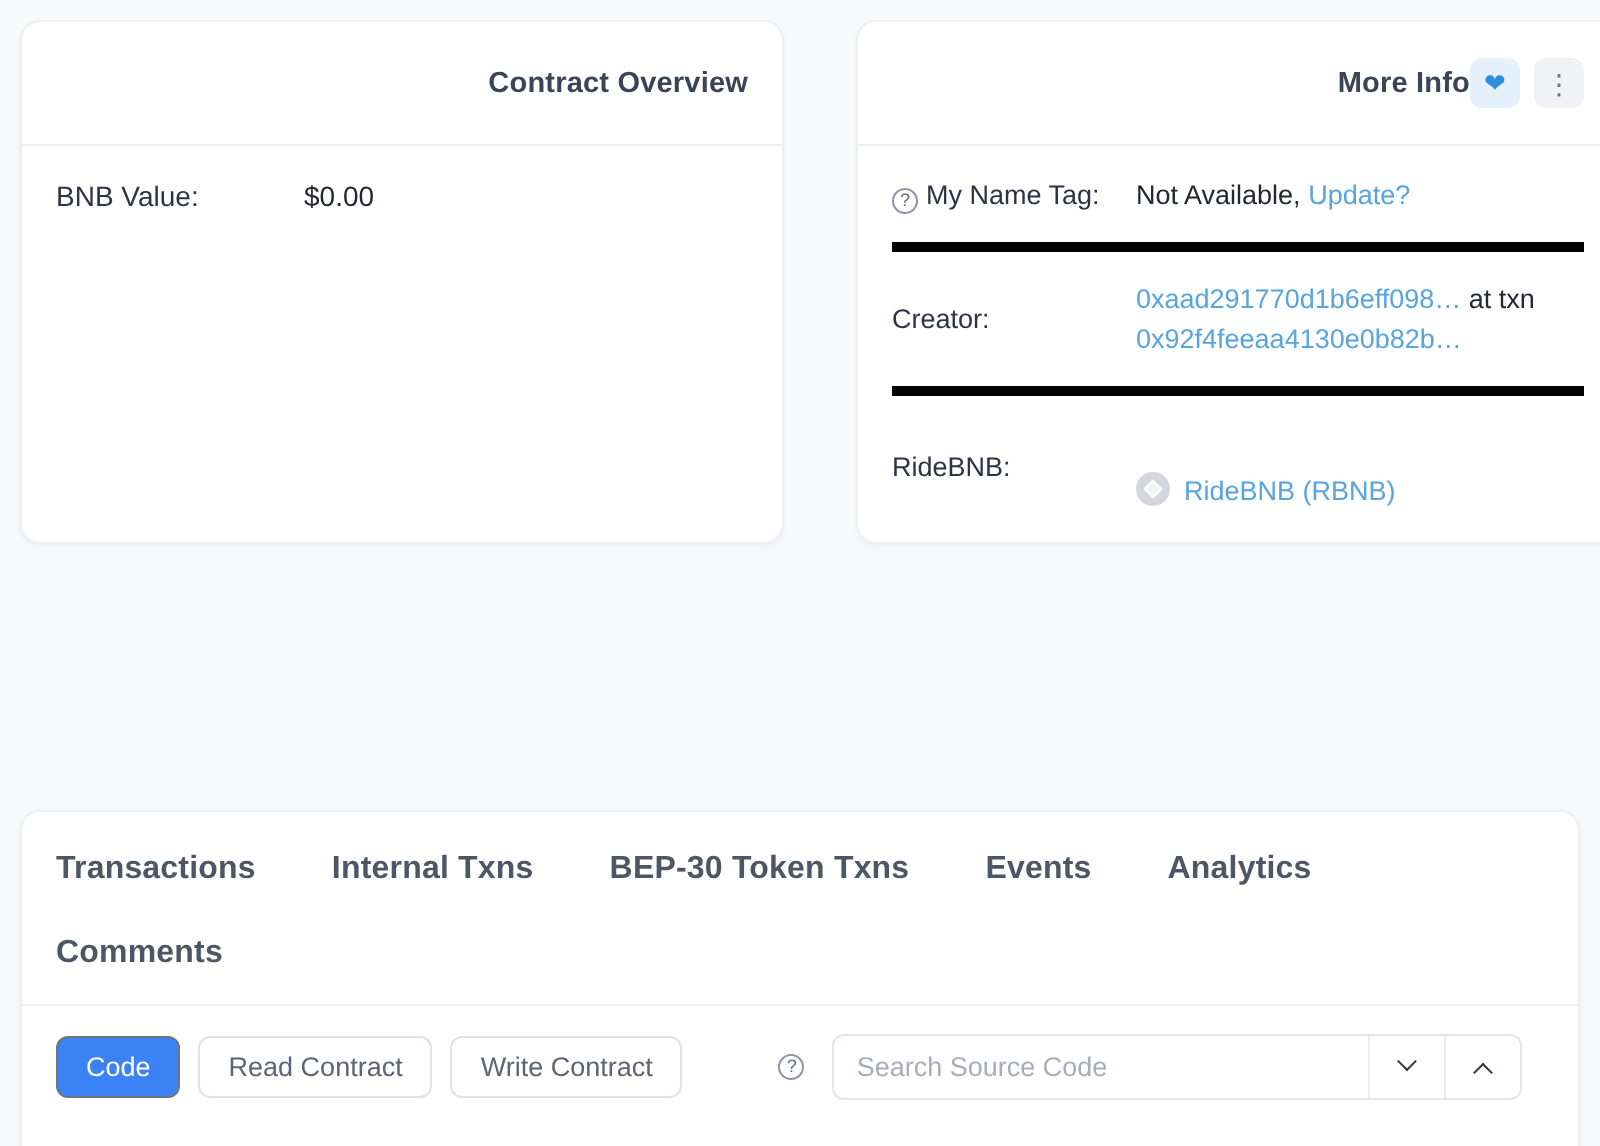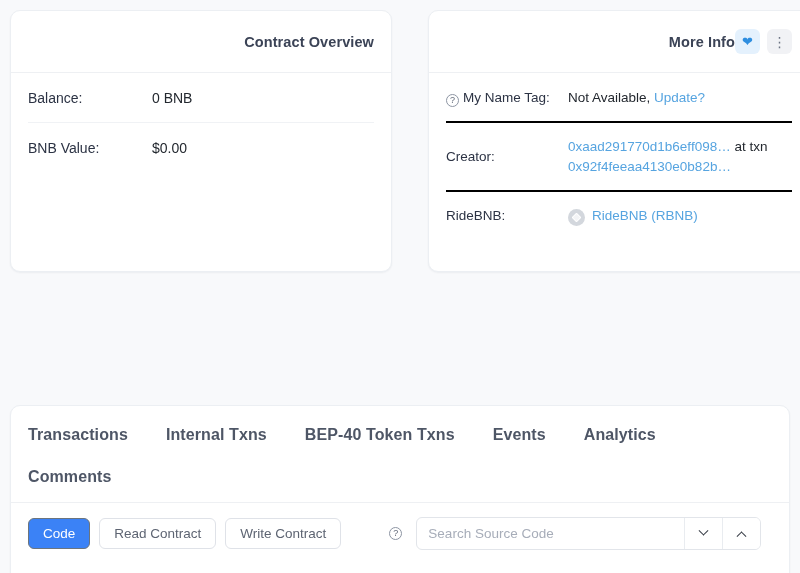--- a/index.html
+++ b/index.html
@@ -87,21 +87,21 @@
 
   .heart-glyph { color: #2e8ee0; font-size: 13px; line-height: 1; }
   .dots-glyph { color: #6c7484; font-size: 14px; line-height: 1; letter-spacing: 0; }
 
   .mi-row {
     display: flex;
     align-items: flex-start;
     padding: 14px 0 13px 0;
     min-height: 48px;
   }
-  .mi-row + .mi-row { border-top: 2px solid #000000; }
+  .mi-row + .mi-row { border-top: 5px solid #000000; }
 
   .mi-label {
     width: 122px;
     flex: 0 0 122px;
     font-size: 13.5px;
     color: #2c3344;
     line-height: 20px;
   }
   .mi-row.centered { align-items: center; }
   .mi-value {
@@ -125,21 +125,21 @@
     vertical-align: -1px;
   }
 
   a.link, .link {
     color: #56a4e0;
     text-decoration: none;
     cursor: pointer;
   }
   .link-strong { color: #4e9fdf; }
 
-  .tracker-line { display: flex; align-items: flex-end; gap: 7px; }
+  .tracker-line { display: flex; align-items: flex-start; gap: 7px; margin-top: 24px; }
 
   .tracker-icon {
     width: 17px;
     height: 17px;
     border-radius: 50%;
     background: #d3d7dd;
     display: flex;
     align-items: center;
     justify-content: center;
     flex: 0 0 17px;
@@ -291,24 +291,20 @@
 <body>
 
 <div class="page">
 
   <div class="card" id="contract-overview-card">
     <div class="card-header">
       <span class="card-title">Contract Overview</span>
     </div>
     <div class="card-body">
 
-      <div class="ov-row">
-        <span class="ov-label">Balance:</span>
-        <span class="ov-value">0 BNB</span>
-      </div>
 
       <div class="ov-row">
         <span class="ov-label">BNB Value:</span>
         <span class="ov-value">$0.00</span>
       </div>
 
     </div>
   </div>
 
   <div class="card" id="more-info-card">
@@ -361,21 +357,21 @@
   <div class="card" id="tabs-card">
 
     <div class="tabs-strip">
       <div class="tab">
         <span>Transactions</span>
       </div>
       <div class="tab">
         <span>Internal Txns</span>
       </div>
       <div class="tab">
-        <span>BEP-40 Token Txns</span>
+        <span>BEP-30 Token Txns</span>
       </div>
       <div class="tab">
         <span>Events</span>
       </div>
       <div class="tab">
         <span>Analytics</span>
       </div>
 
       <div class="tab-row-2">
         <div class="tab">

